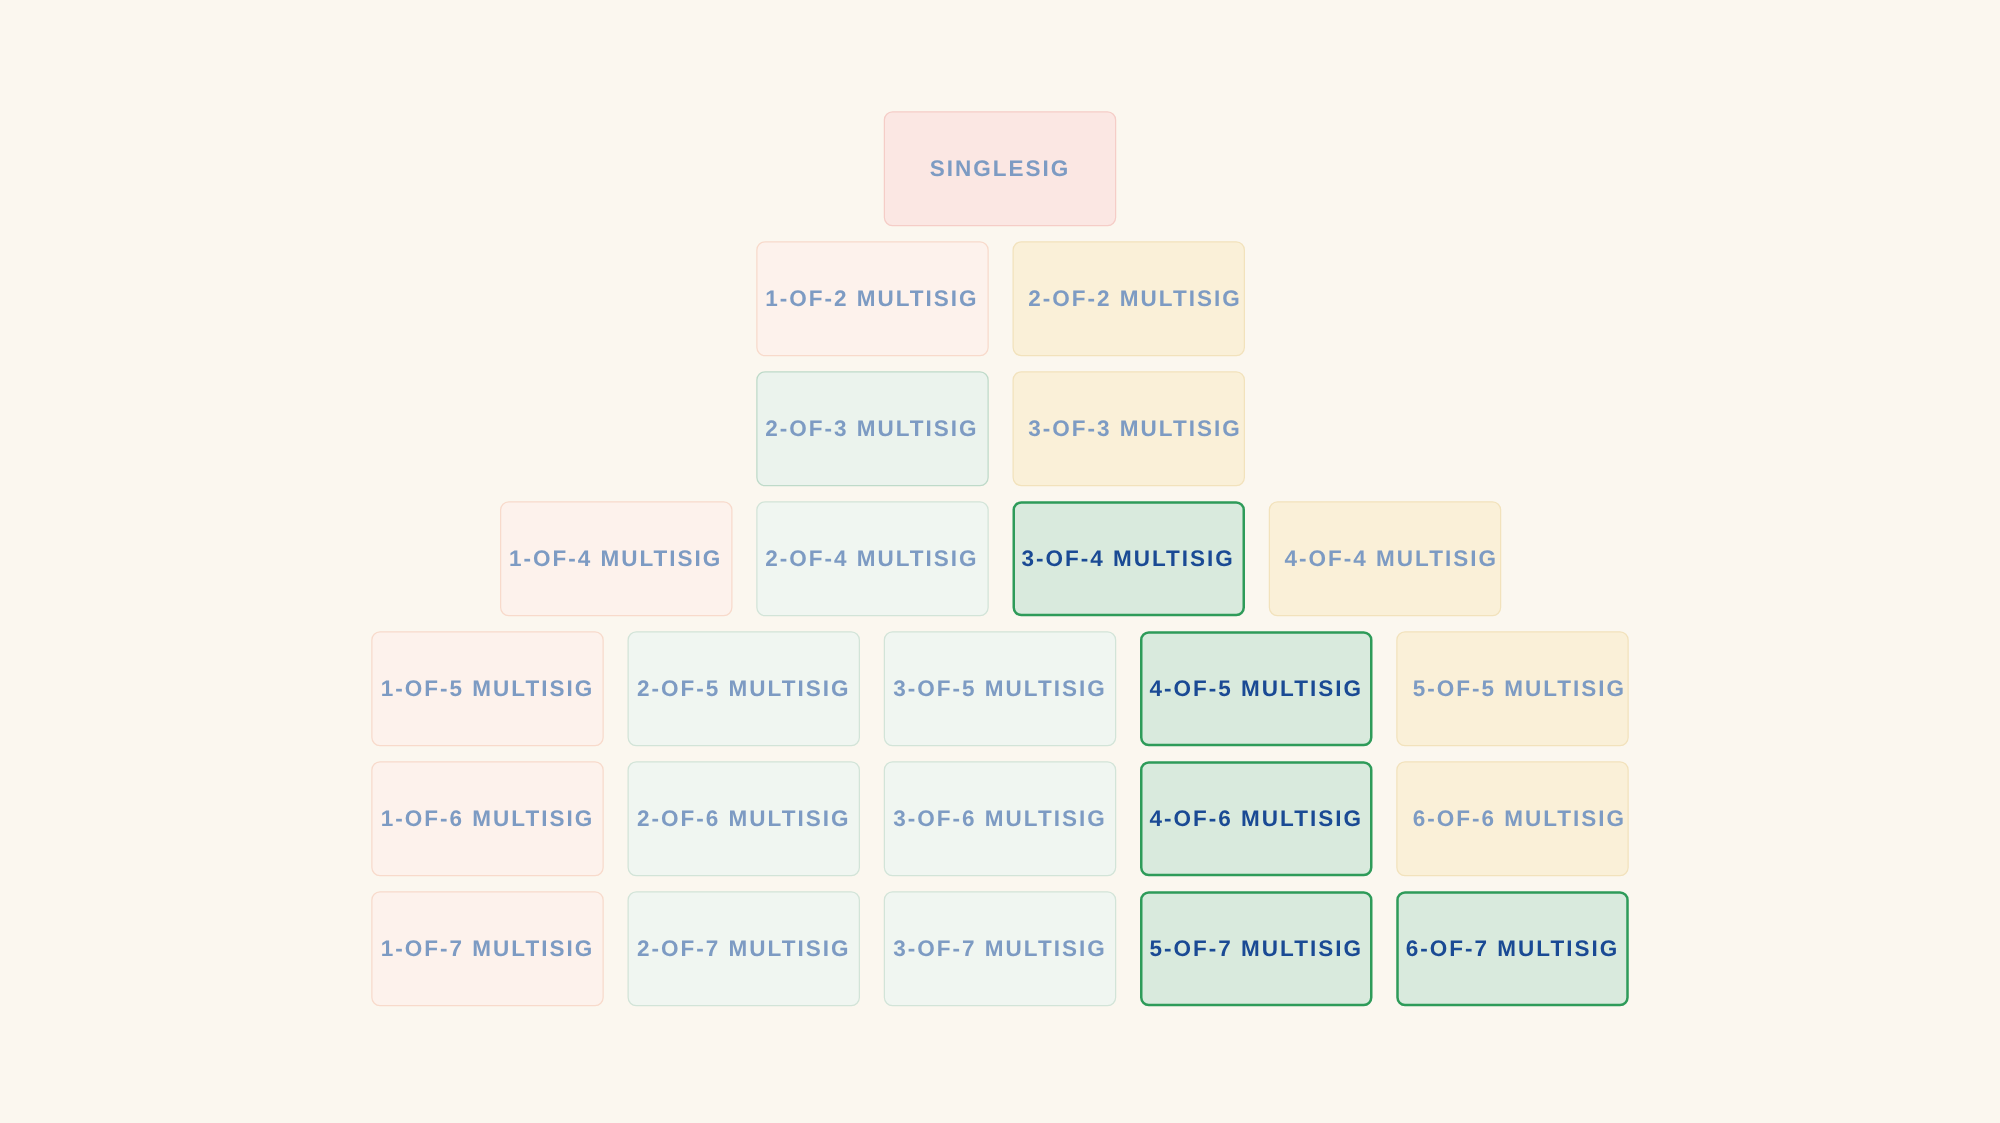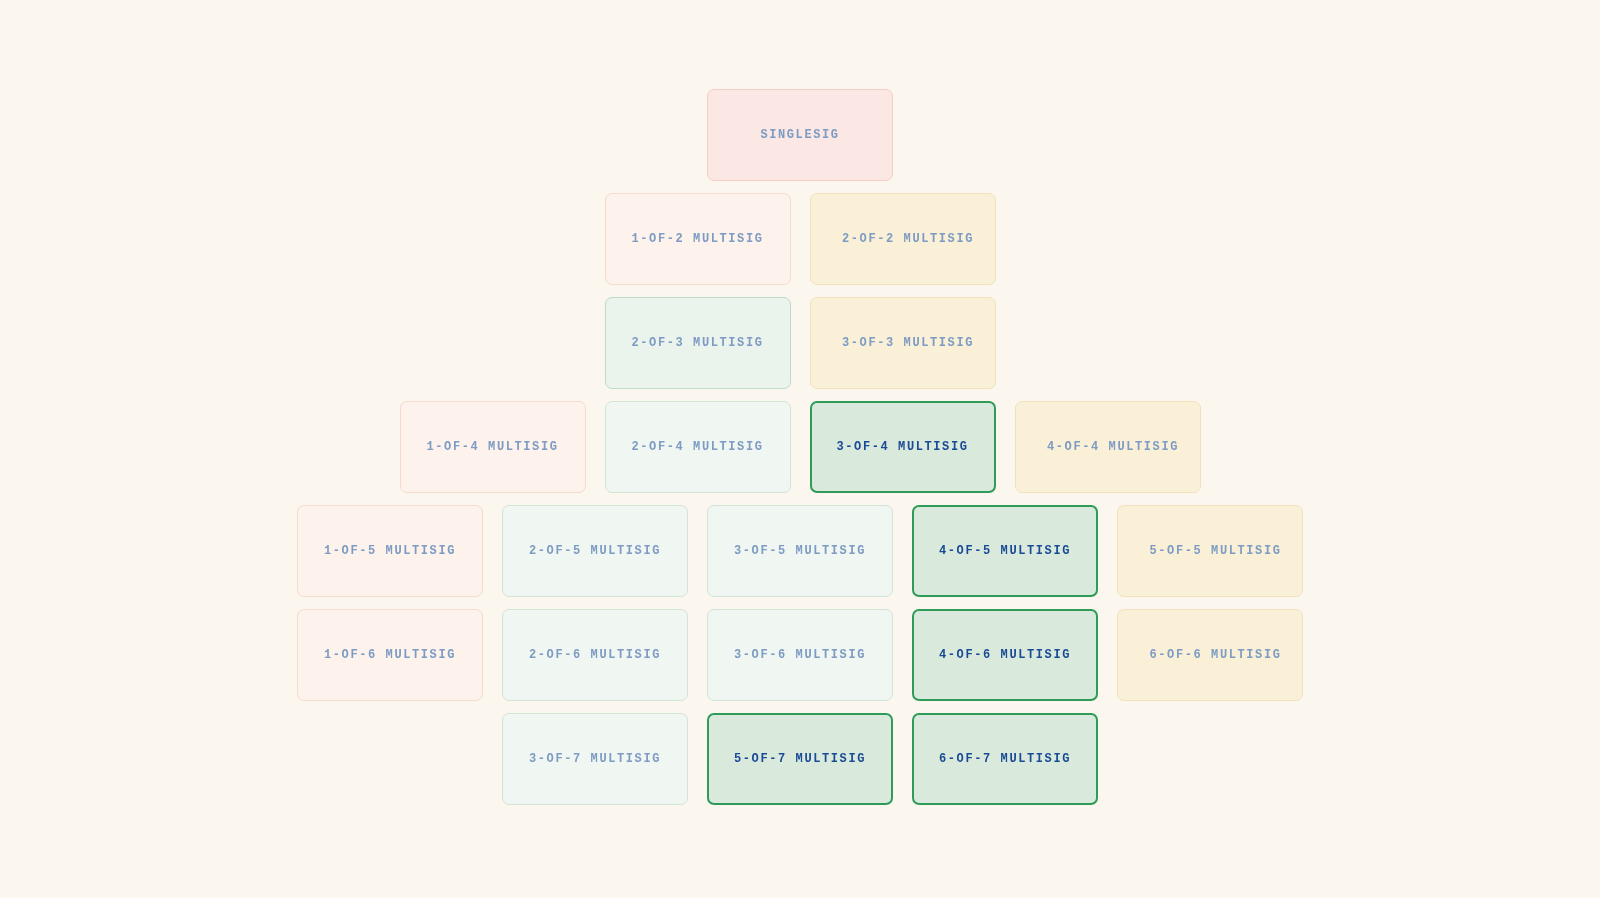--- a/index.html
+++ b/index.html
@@ -30,27 +30,26 @@
     width: 186px;
     height: 92px;
     box-sizing: border-box;
     border-radius: 7px;
     border: 1.5px solid transparent;
     display: flex;
     align-items: center;
     justify-content: center;
   }
   .box .label {
-    font-size: 12px;
+    font-size: 18px;
     font-weight: 600;
     letter-spacing: 1.6px;
     white-space: nowrap;
     color: var(--text-normal, #7D9BC3);
     text-transform: uppercase;
-    font-family: Liberation Mono, monospace;
   }
   .v-singlesig     { background: var(--singlesig-fill);     border-color: var(--singlesig-border); }
   .v-pink          { background: var(--pink-fill);          border-color: var(--pink-border); }
   .v-yellow        { background: var(--yellow-fill);        border-color: var(--yellow-border); padding-left: 11px; }
   .v-green         { background: var(--green-fill);         border-color: var(--green-border); }
   .v-green-medium  { background: var(--green-medium-fill);  border-color: var(--green-medium-border); }
   .v-green-strong  {
     background: var(--green-strong-fill);
     border-color: var(--green-strong-border);
     border-width: 2.5px;
@@ -127,20 +126,26 @@
     <span class="label">3-OF-6 MULTISIG</span>
   </div>
       <div class="box v-green-strong">
     <span class="label">4-OF-6 MULTISIG</span>
   </div>
       <div class="box v-yellow">
     <span class="label">6-OF-6 MULTISIG</span>
   </div>
     </div>
     <div class="row">
+      <div class="box v-pink">
+    <span class="label">1-OF-7 MULTISIG</span>
+  </div>
+      <div class="box v-green">
+    <span class="label">2-OF-7 MULTISIG</span>
+  </div>
       <div class="box v-green">
     <span class="label">3-OF-7 MULTISIG</span>
   </div>
       <div class="box v-green-strong">
     <span class="label">5-OF-7 MULTISIG</span>
   </div>
       <div class="box v-green-strong">
     <span class="label">6-OF-7 MULTISIG</span>
   </div>
     </div>

